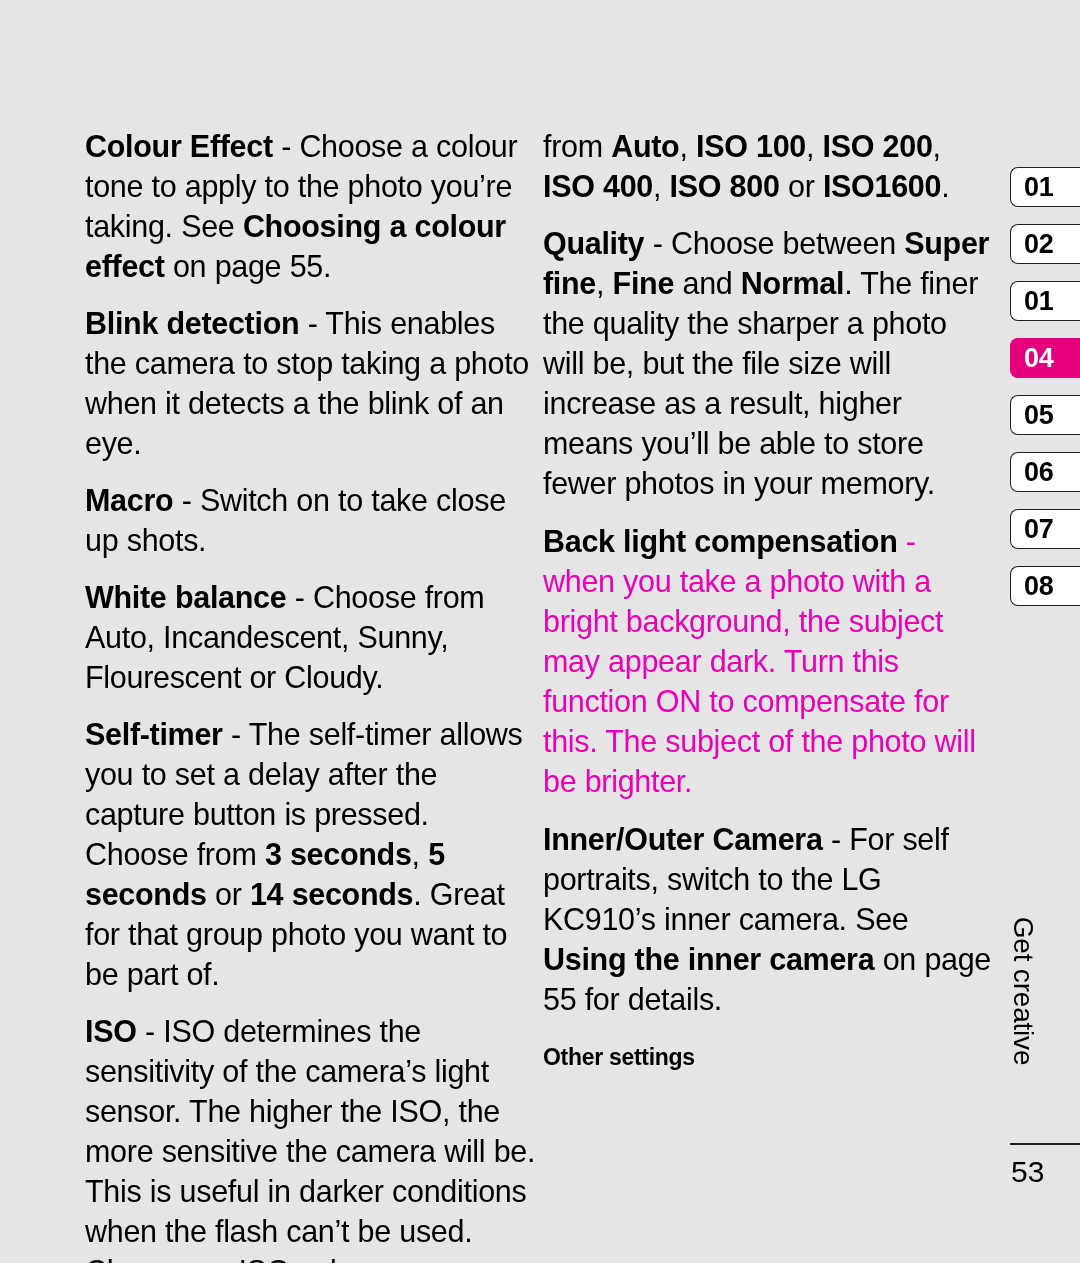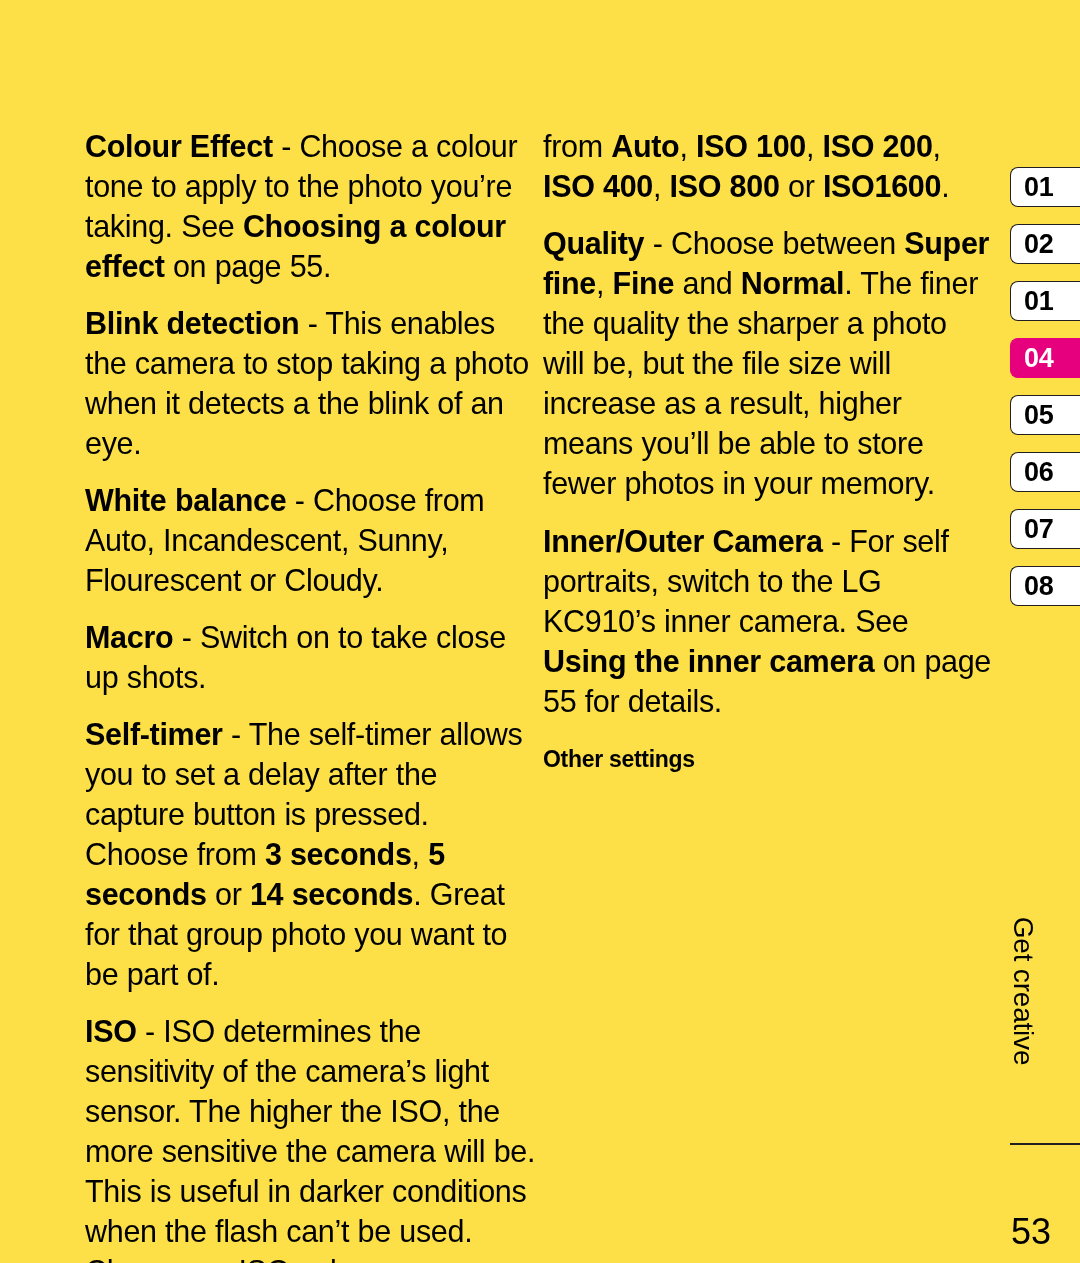--- a/index.html
+++ b/index.html
@@ -14,21 +14,21 @@
     overflow: hidden;
     font-family: "Liberation Sans", "DejaVu Sans", sans-serif;
     color: #000000;
     -webkit-font-smoothing: antialiased;
   }
 
   
   #page {
     position: absolute;
     inset: 0;
-    background: #fde047;
+    background: #e5e5e5;
   }
 
   
   .column {
     position: absolute;
     top: 126px;
   }
   #col-left  { left: 85px;  width: 452px; }
   #col-right { left: 543px; width: 450px; }
 
@@ -122,53 +122,54 @@
     position: absolute;
     left: 1010px;
     top: 1143px;
     width: 70px;
     height: 0;
     border-top: 2px solid #231f20;
   }
   #folio {
     position: absolute;
     left: 1011px;
-    top: 1211px;
-    font-size: 36px;
+    top: 1155px;
+    font-size: 30px;
     letter-spacing: 0px;
     color: #000000;
   }
 </style>
 </head>
 <body>
 
 <div id="page">
 
   <div class="column" id="col-left">
 
     <p class="para"><b>Colour Effect</b><span> - Choose a colour tone to apply to the photo you’re taking. See </span><b>Choosing a colour effect</b><span> on page 55.</span></p>
 
     <p class="para"><b>Blink detection</b><span> - This enables the camera to stop taking a photo when it detects a the blink of an eye.</span></p>
 
+    <p class="para"><b>Macro</b><span> - Switch on to take close up shots.</span></p>
+
     <p class="para"><b>White balance</b><span> - Choose from Auto, Incandescent, Sunny, Flourescent or Cloudy.</span></p>
 
-    <p class="para"><b>Macro</b><span> - Switch on to take close up shots.</span></p>
-
     <p class="para"><b>Self-timer</b><span> - The self-timer allows you to set a delay after the capture button is pressed. Choose from </span><b>3 seconds</b><span>, </span><b>5 seconds</b><span> or </span><b>14 seconds</b><span>. Great for that group photo you want to be part of.</span></p>
 
     <p class="para"><b>ISO</b><span> - ISO determines the sensitivity of the camera’s light sensor. The higher the ISO, the more sensitive the camera will be. This is useful in darker conditions when the flash can’t be used. Choose an ISO value</span></p>
 
   </div>
 
   <div class="column" id="col-right">
 
     <p class="para"><span>from </span><b>Auto</b><span>, </span><b>ISO 100</b><span>, </span><b>ISO 200</b><span>, </span><b>ISO 400</b><span>, </span><b>ISO 800</b><span> or </span><b>ISO1600</b><span>.</span></p>
 
     <p class="para"><b>Quality </b><span> - Choose between </span><b>Super fine</b><span>, </span><b>Fine</b><span> and </span><b>Normal</b><span>. The finer the quality the sharper a photo will be, but the file size will increase as a result, higher means you’ll be able to store fewer photos in your memory.</span></p>
 
+    <p class="para magenta gap-before"><b>Back light compensation </b><span> - when you take a photo with a bright background, the subject may appear dark. Turn this function ON to compensate for this. The subject of the photo will be brighter.</span></p>
 
     <p class="para gap-before"><b>Inner/Outer Camera </b><span> - For self portraits, switch to the LG KC910’s inner camera. See </span><b>Using the inner camera</b><span> on page 55 for details.</span></p>
 
     <h2 class="subhead gap-before">Other settings</h2>
 
 
   </div>
 
   <div id="tab-rail">
     <div class="tab">

